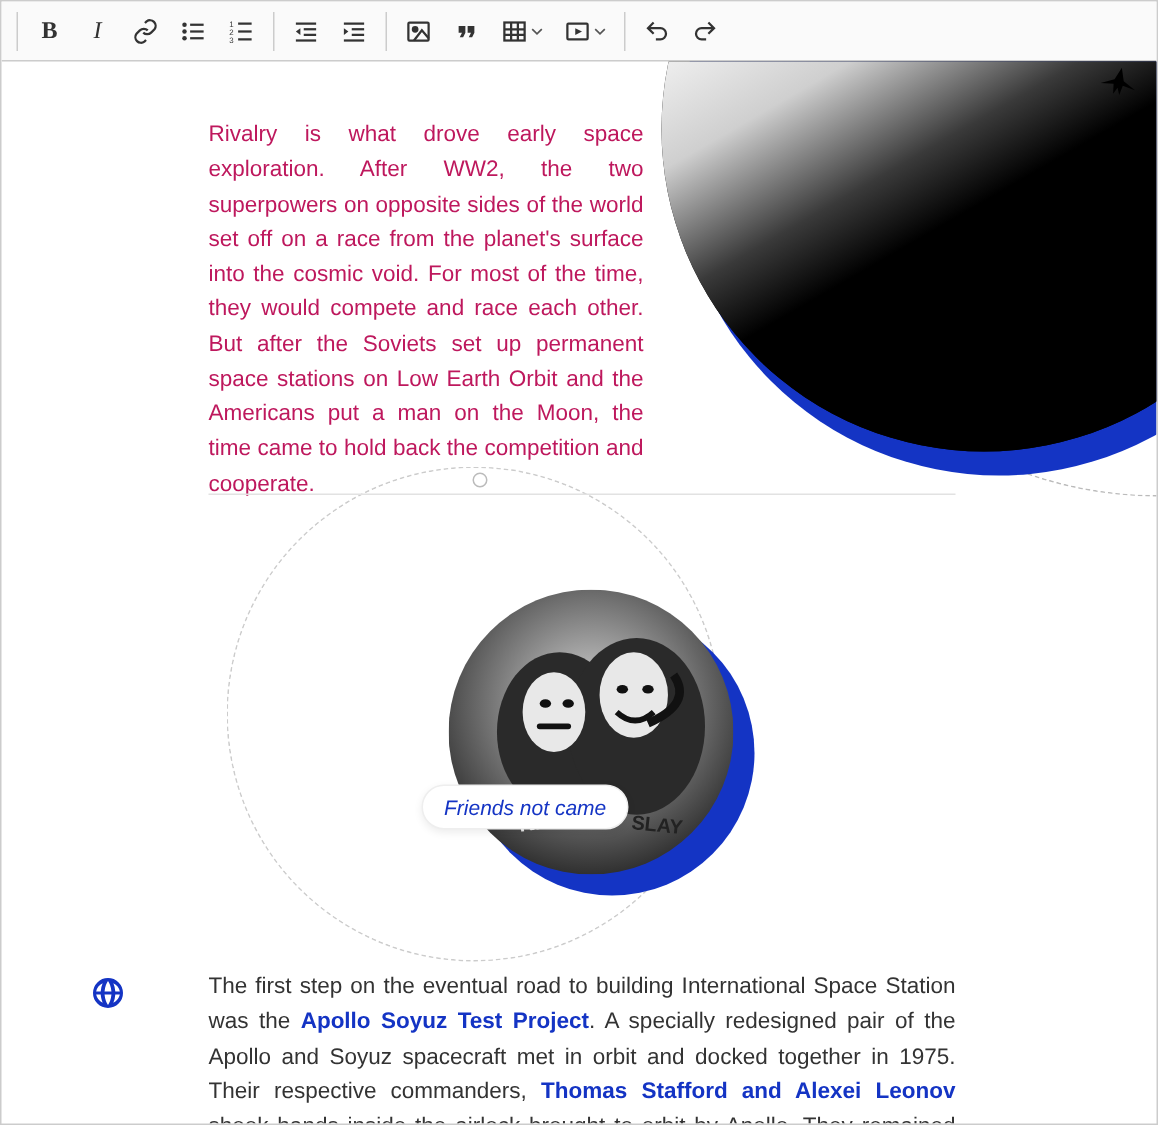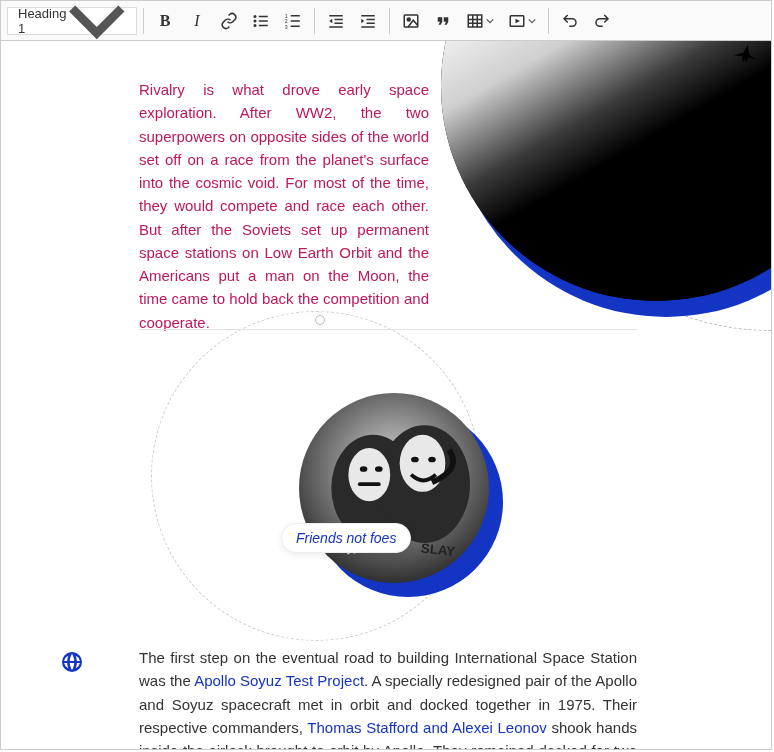--- a/index.html
+++ b/index.html
@@ -151,34 +151,28 @@
   
   .globe-icon { position:absolute; left:59px; top:609px; color:#1434c4; }
   .globe-icon svg{width:24px;height:24px;}
 
   
   .para2 {
     position:absolute;
     left:138px; top:590px; width:498px;
     font-size:15px; color:#333; line-height:1.55; text-align:justify;
   }
-  .para2 .link { color:#1434c4; font-weight:400; }
+  .para2 .link { color:#1434c4; font-weight:700; }
 </style>
 </head>
 <body>
 
 <div class="editor-frame">
 
   <div class="toolbar">
-    <div class="heading-select">
-      <span>Heading 1</span>
-      <svg class="caret" viewBox="0 0 10 10">
-          <path d="M1 3 L5 7 L9 3" fill="none" stroke="#555" stroke-width="1.4"></path>
-        </svg>
-    </div>
     <div class="sep"></div>
 
     <div class="btn">
         <span class="label-bold">B</span>
       </div>
     <div class="btn">
         <span class="label-italic">I</span>
       </div>
     <div class="btn">
       <svg viewBox="0 0 24 24" fill="none" stroke="#333" stroke-width="2">
@@ -327,21 +321,21 @@
               <ellipse cx="140" cy="70" rx="4" ry="3"></ellipse>
             <path d="M118 86 q13 12 26 0" stroke="#111" stroke-width="4" fill="none"></path>
 
             <path d="M158 60 q14 20 -18 34" stroke="#111" stroke-width="6" fill="none"></path>
           </g>
 
           <text x="50" y="170" font-size="16" font-weight="700" fill="#e8e8e8" transform="rotate(-8 50 170)">NASA</text>
           <text x="128" y="168" font-size="14" font-weight="700" fill="#222" transform="rotate(6 128 168)">SLAY</text>
         </svg>
       </div>
-      <div class="caption">Friends not foes</div>
+      <div class="caption">Friends not came</div>
     </div>
 
     <div class="globe-icon">
       <svg viewBox="0 0 24 24" fill="currentColor">
           <path d="M12 2a10 10 0 1 0 0 20 10 10 0 0 0 0-20zm7.9 9h-3.03a16 16 0 0 0-1.3-5.46A8.03 8.03 0 0 1 19.9 11zM12 4c.9 1.2 2 3.6 2.3 7H9.7C10 7.6 11.1 5.2 12 4zM8.43 5.54A16 16 0 0 0 7.13 11H4.1a8.03 8.03 0 0 1 4.33-5.46zM4.1 13h3.03c.17 2 .63 3.88 1.3 5.46A8.03 8.03 0 0 1 4.1 13zm7.9 7c-.9-1.2-2-3.6-2.3-7h4.6c-.3 3.4-1.4 5.8-2.3 7zm3.57-1.54A16 16 0 0 0 16.87 13h3.03a8.03 8.03 0 0 1-4.33 5.46z"></path>
         </svg>
     </div>
 
     <p class="para2">
       <span>The first step on the eventual road to building International Space Station was the </span><span class="link">Apollo Soyuz Test Project</span><span>. A specially redesigned pair of the Apollo and Soyuz spacecraft met in orbit and docked together in 1975. Their respective commanders, </span><span class="link">Thomas Stafford and Alexei Leonov</span><span> shook hands inside the airlock brought to orbit by Apollo. They remained docked for two days.</span>

